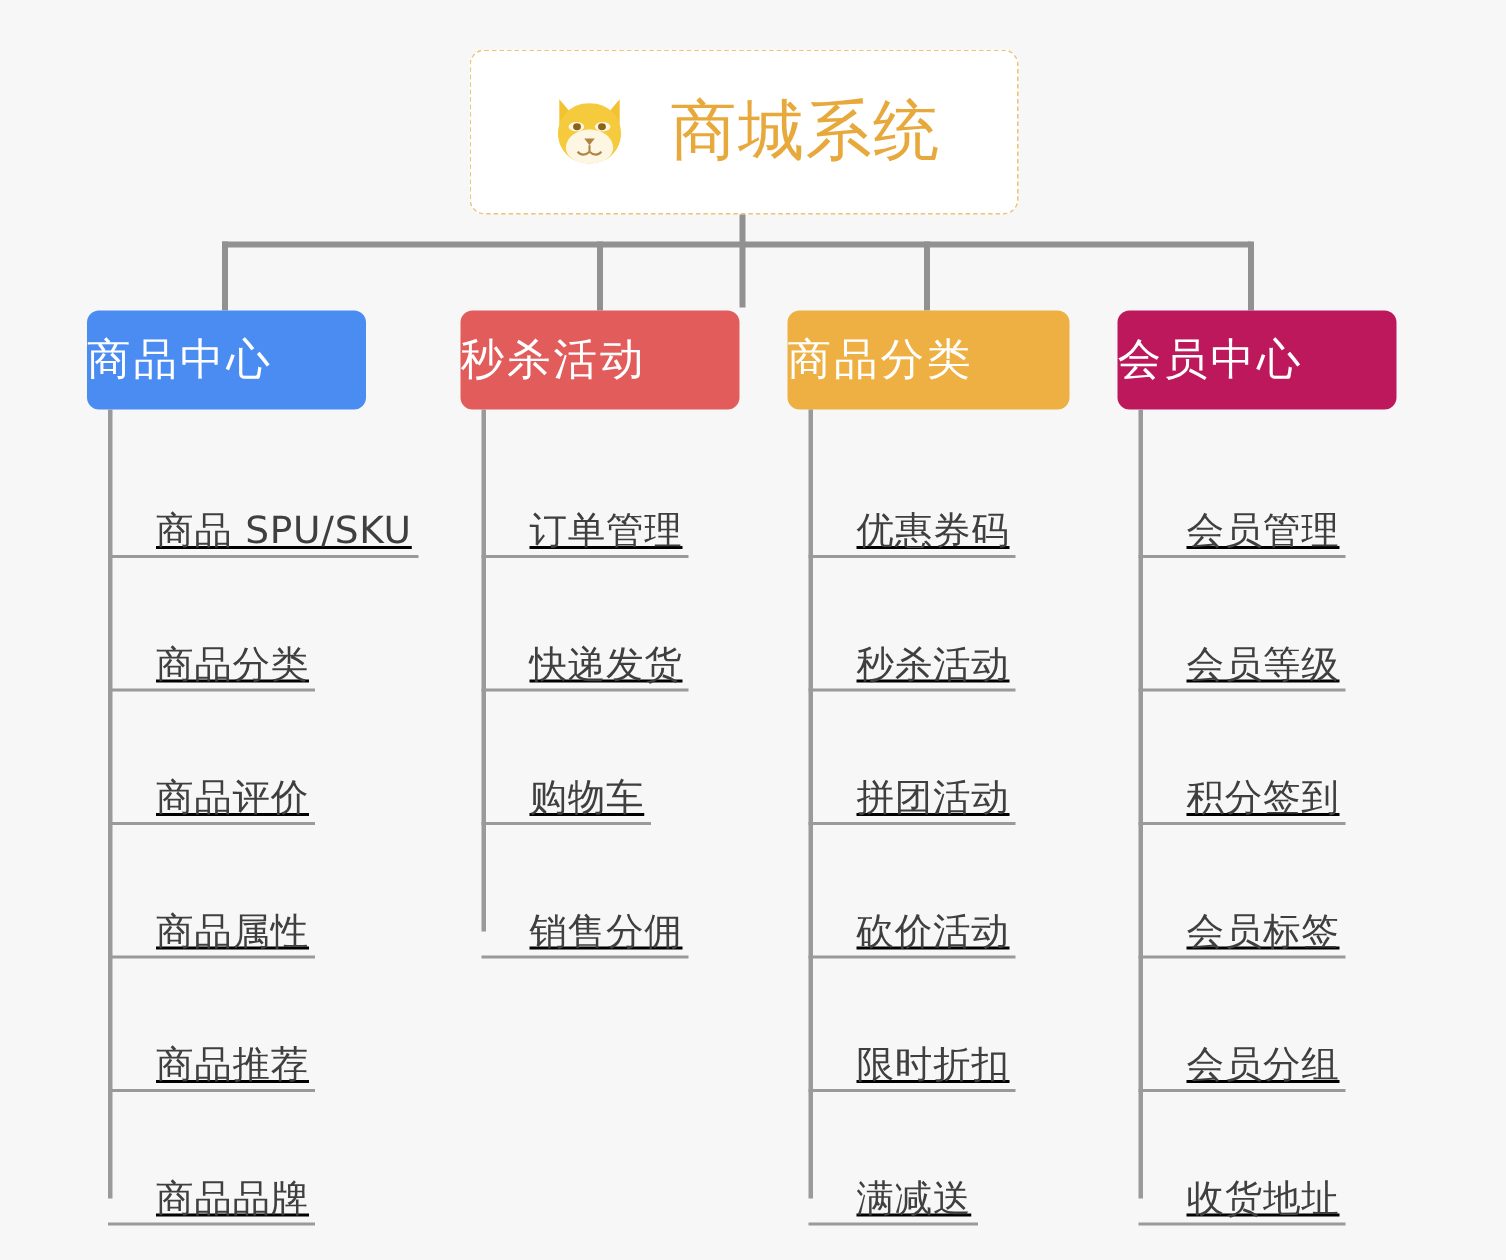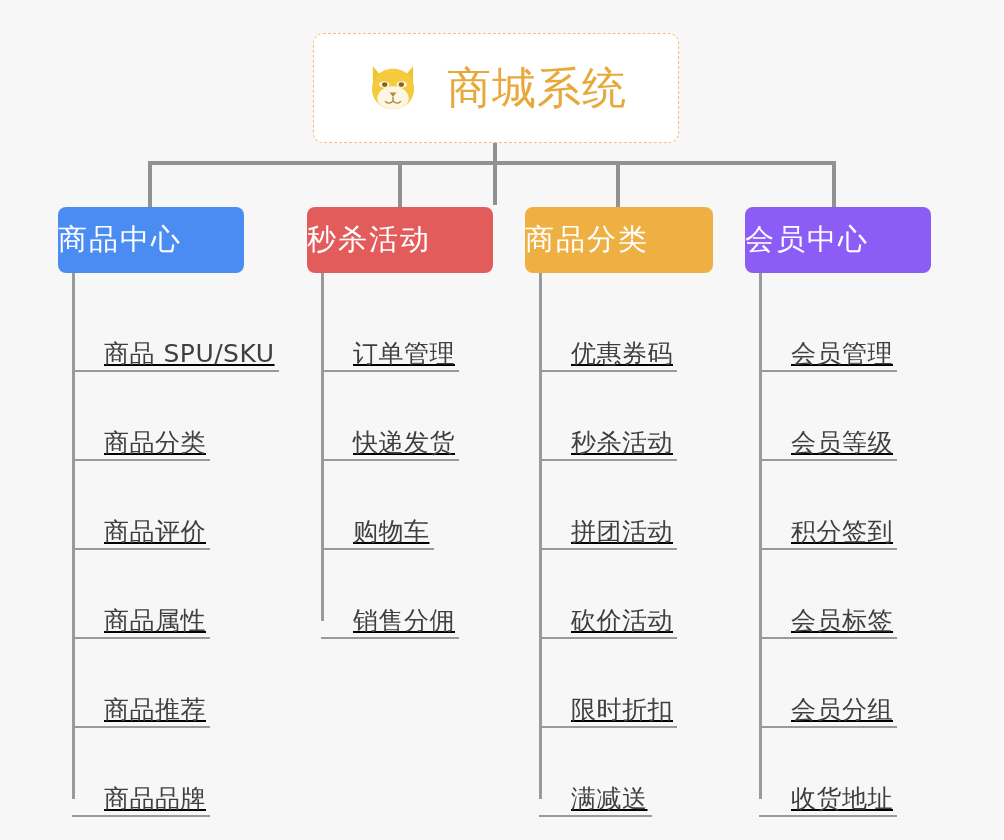--- a/index.html
+++ b/index.html
@@ -94,21 +94,21 @@
     align-items: center;
     justify-content: flex-start;
     color: #ffffff;
     font-size: 29px;
     letter-spacing: 2px;
     white-space: nowrap;
   }
   .cat-blue   { background: #4a8cf2; }
   .cat-red    { background: #e25c5c; }
   .cat-orange { background: #eeb043; }
-  .cat-green  { background: #8b5cf6; }
+  .cat-green  { background: #be185d; }
 
   
   .leaf-list {
     position: relative;
     margin-left: 14px;
     padding-top: 10px;
   }
   .leaf-list::before {
     content: "";
     position: absolute;

